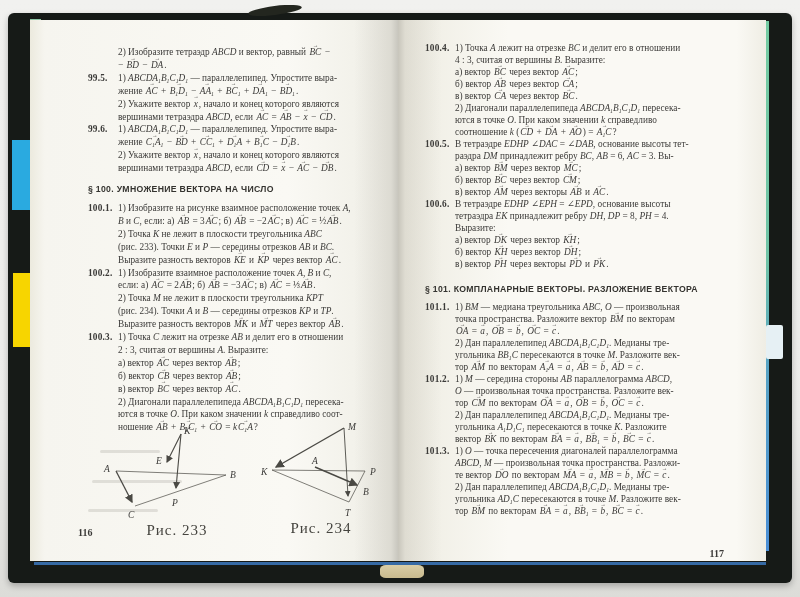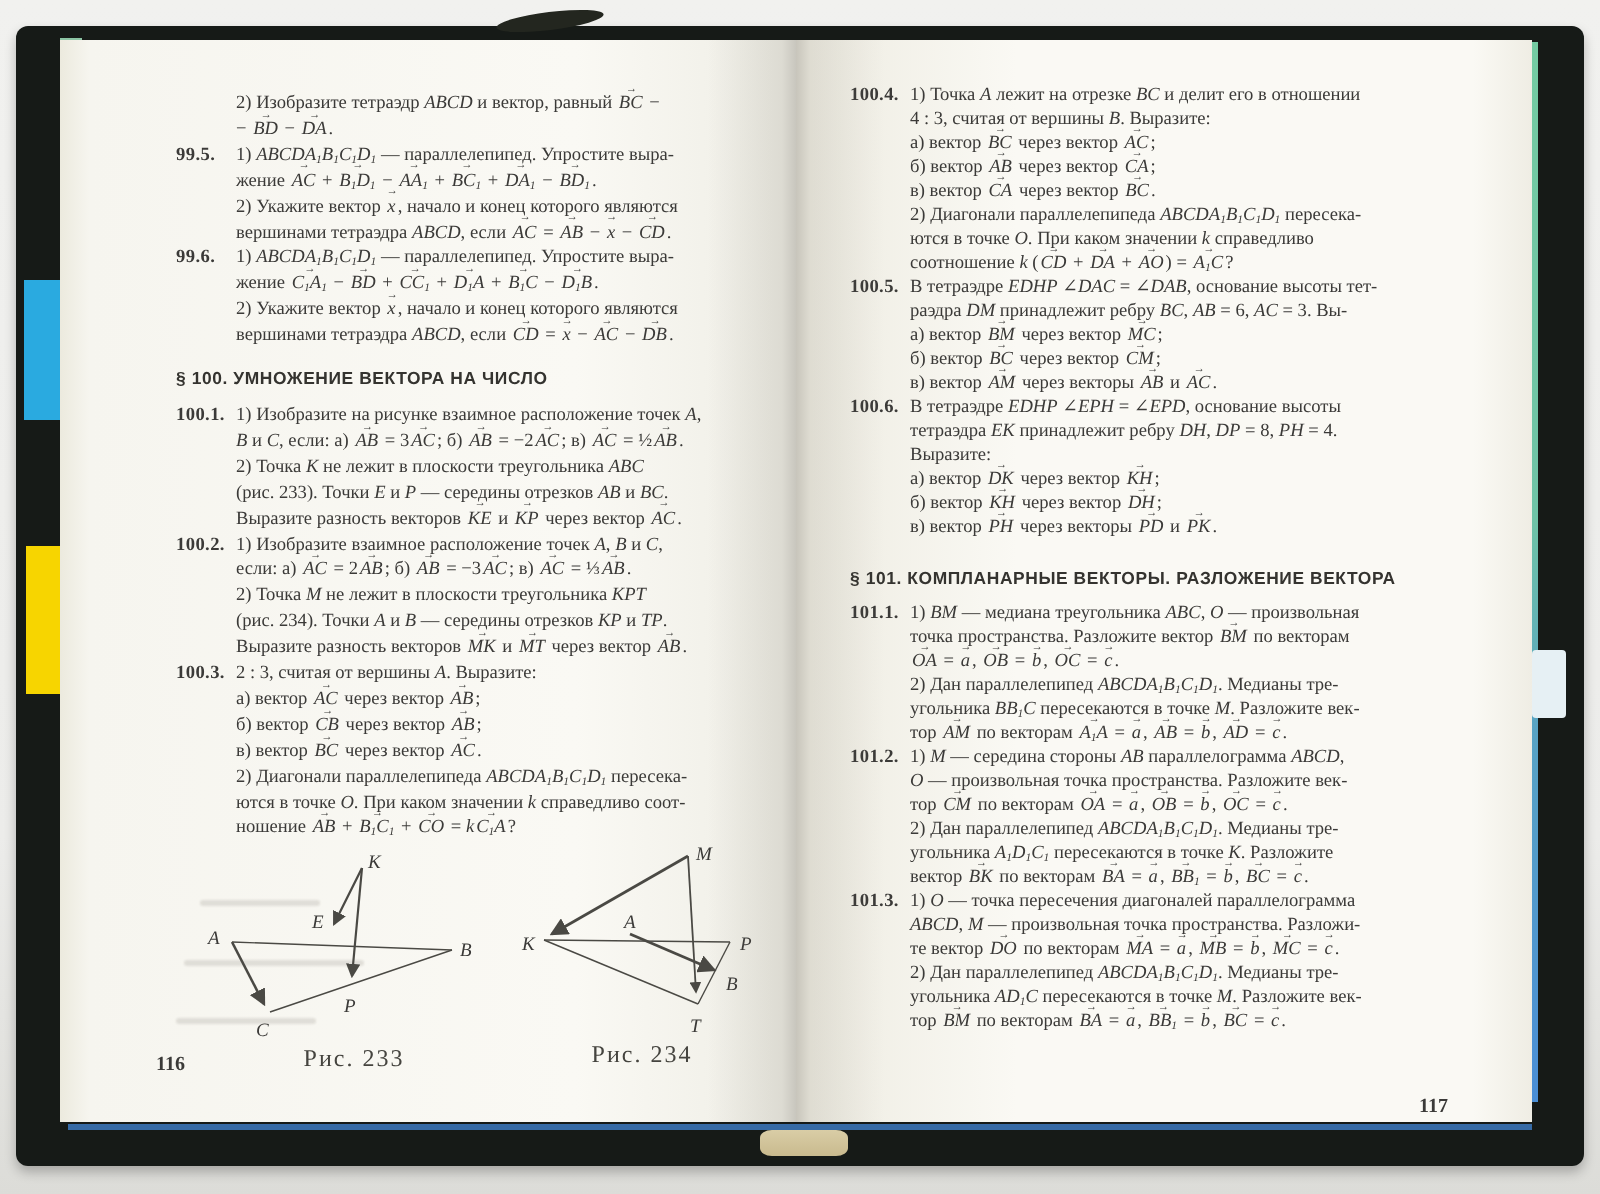--- a/index.html
+++ b/index.html
@@ -54,21 +54,21 @@
   sub{font-size:0.62em;vertical-align:-0.3em;line-height:0;}
   .pageno{position:absolute;font-weight:700;font-size:10px;color:#3b3a38;}
   #pageno-left{left:48px;top:507px;}
   #pageno-right{right:42px;top:528px;}
 
   
   .figure{position:absolute;}
   #fig233{left:56px;top:404px;width:182px;}
   #fig234{left:230px;top:402px;width:122px;}
   .figure svg{display:block;}
-  .figure .cap{text-align:center;font-size:12px;letter-spacing:1px;color:#45443f;margin-top:2px;}
+  .figure .cap{text-align:center;font-size:15px;letter-spacing:1px;color:#45443f;margin-top:2px;}
   .fig-line{stroke:#4a4944;fill:none;}
   .fig-label{font-family:"Liberation Serif",serif;font-style:italic;font-size:9.5px;fill:#3b3a38;}
 
   
   .ghost{position:absolute;background:rgba(140,138,126,.22);height:3px;border-radius:2px;filter:blur(.6px);}
 </style>
 </head>
 <body>
 
 <div id="photo">
@@ -98,21 +98,21 @@
             <div class="ln"><span class="pnum">100.1.</span><span class="tx">1) Изобразите на рисунке взаимное расположение точек <i>A</i>,</span></div>
             <div class="ln"><span class="tx"><i>B</i> и <i>C</i>, если: а) <span class="vec"><span class="arr">→</span>AB</span> = 3<span class="vec"><span class="arr">→</span>AC</span>; б) <span class="vec"><span class="arr">→</span>AB</span> = −2<span class="vec"><span class="arr">→</span>AC</span>; в) <span class="vec"><span class="arr">→</span>AC</span> = ½<span class="vec"><span class="arr">→</span>AB</span>.</span></div>
             <div class="ln"><span class="tx">2) Точка <i>K</i> не лежит в плоскости треугольника <i>ABC</i></span></div>
             <div class="ln"><span class="tx">(рис. 233). Точки <i>E</i> и <i>P</i> — середины отрезков <i>AB</i> и <i>BC</i>.</span></div>
             <div class="ln"><span class="tx">Выразите разность векторов <span class="vec"><span class="arr">→</span>KE</span> и <span class="vec"><span class="arr">→</span>KP</span> через вектор <span class="vec"><span class="arr">→</span>AC</span>.</span></div>
             <div class="ln"><span class="pnum">100.2.</span><span class="tx">1) Изобразите взаимное расположение точек <i>A</i>, <i>B</i> и <i>C</i>,</span></div>
             <div class="ln"><span class="tx">если: а) <span class="vec"><span class="arr">→</span>AC</span> = 2<span class="vec"><span class="arr">→</span>AB</span>; б) <span class="vec"><span class="arr">→</span>AB</span> = −3<span class="vec"><span class="arr">→</span>AC</span>; в) <span class="vec"><span class="arr">→</span>AC</span> = ⅓<span class="vec"><span class="arr">→</span>AB</span>.</span></div>
             <div class="ln"><span class="tx">2) Точка <i>M</i> не лежит в плоскости треугольника <i>KPT</i></span></div>
             <div class="ln"><span class="tx">(рис. 234). Точки <i>A</i> и <i>B</i> — середины отрезков <i>KP</i> и <i>TP</i>.</span></div>
             <div class="ln"><span class="tx">Выразите разность векторов <span class="vec"><span class="arr">→</span>MK</span> и <span class="vec"><span class="arr">→</span>MT</span> через вектор <span class="vec"><span class="arr">→</span>AB</span>.</span></div>
-            <div class="ln"><span class="pnum">100.3.</span></div>
+            <div class="ln"><span class="pnum">100.3.</span><span class="tx">1) Точка <i>C</i> лежит на отрезке <i>AB</i> и делит его в отношении</span></div>
             <div class="ln"><span class="tx">2 : 3, считая от вершины <i>A</i>. Выразите:</span></div>
             <div class="ln"><span class="tx">а) вектор <span class="vec"><span class="arr">→</span>AC</span> через вектор <span class="vec"><span class="arr">→</span>AB</span>;</span></div>
             <div class="ln"><span class="tx">б) вектор <span class="vec"><span class="arr">→</span>CB</span> через вектор <span class="vec"><span class="arr">→</span>AB</span>;</span></div>
             <div class="ln"><span class="tx">в) вектор <span class="vec"><span class="arr">→</span>BC</span> через вектор <span class="vec"><span class="arr">→</span>AC</span>.</span></div>
             <div class="ln"><span class="tx">2) Диагонали параллелепипеда <i>ABCDA<sub>1</sub>B<sub>1</sub>C<sub>1</sub>D<sub>1</sub></i> пересека-</span></div>
             <div class="ln"><span class="tx">ются в точке <i>O</i>. При каком значении <i>k</i> справедливо соот-</span></div>
             <div class="ln"><span class="tx">ношение <span class="vec"><span class="arr">→</span>AB</span> + <span class="vec"><span class="arr">→</span>B<sub>1</sub>C<sub>1</sub></span> + <span class="vec"><span class="arr">→</span>CO</span> = <i>k</i><span class="vec"><span class="arr">→</span>C<sub>1</sub>A</span>?</span></div>
           </div>
 
         <div class="ghost" style="left:70px;top:430px;width:60px"></div>

